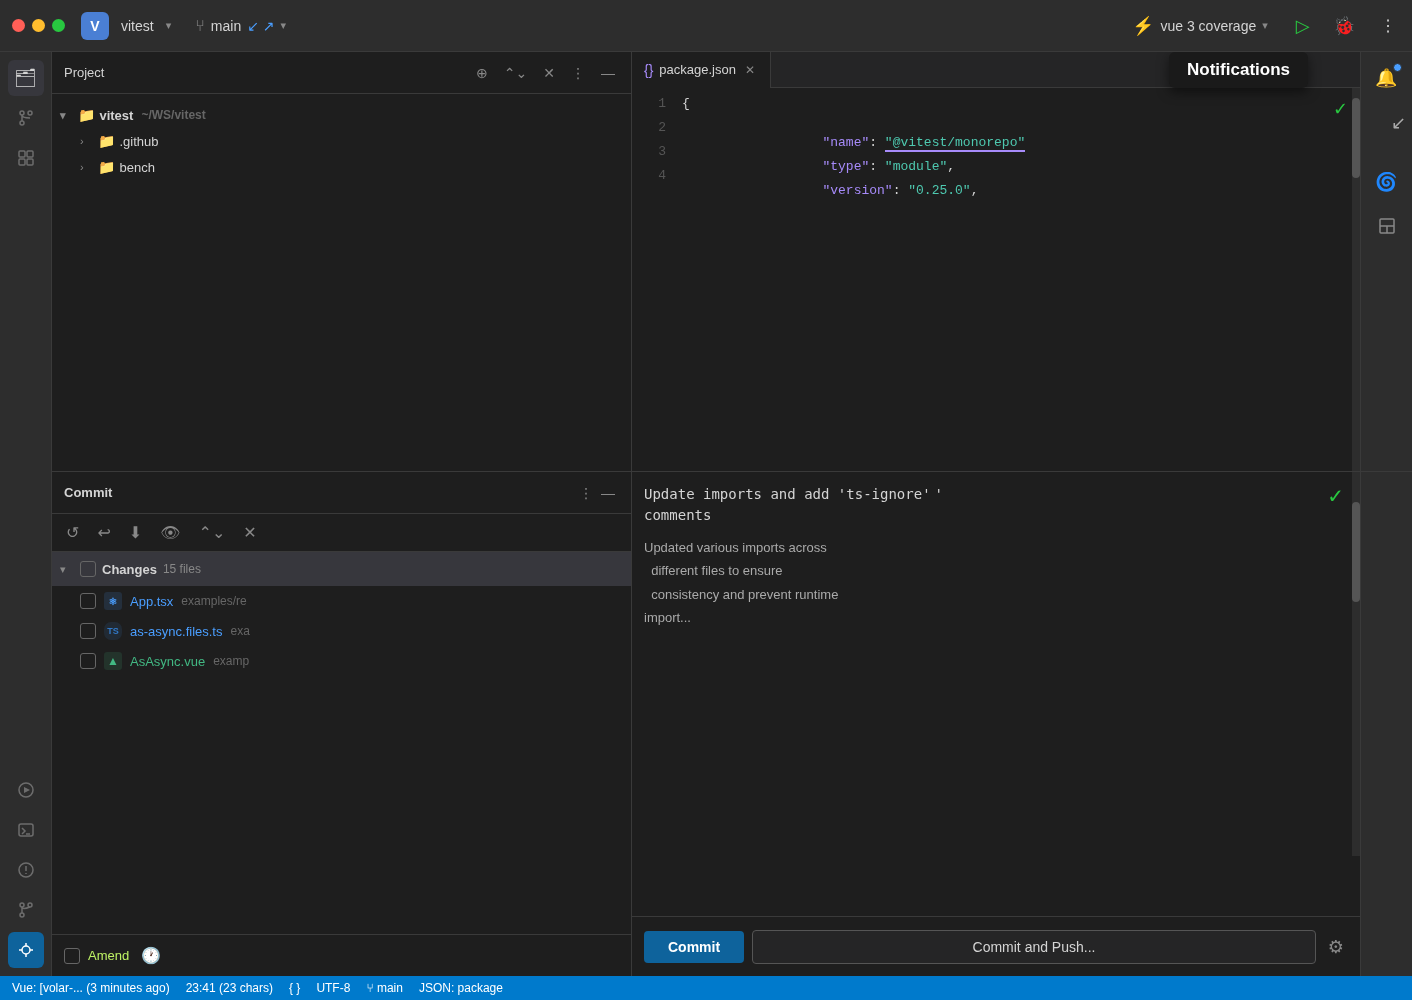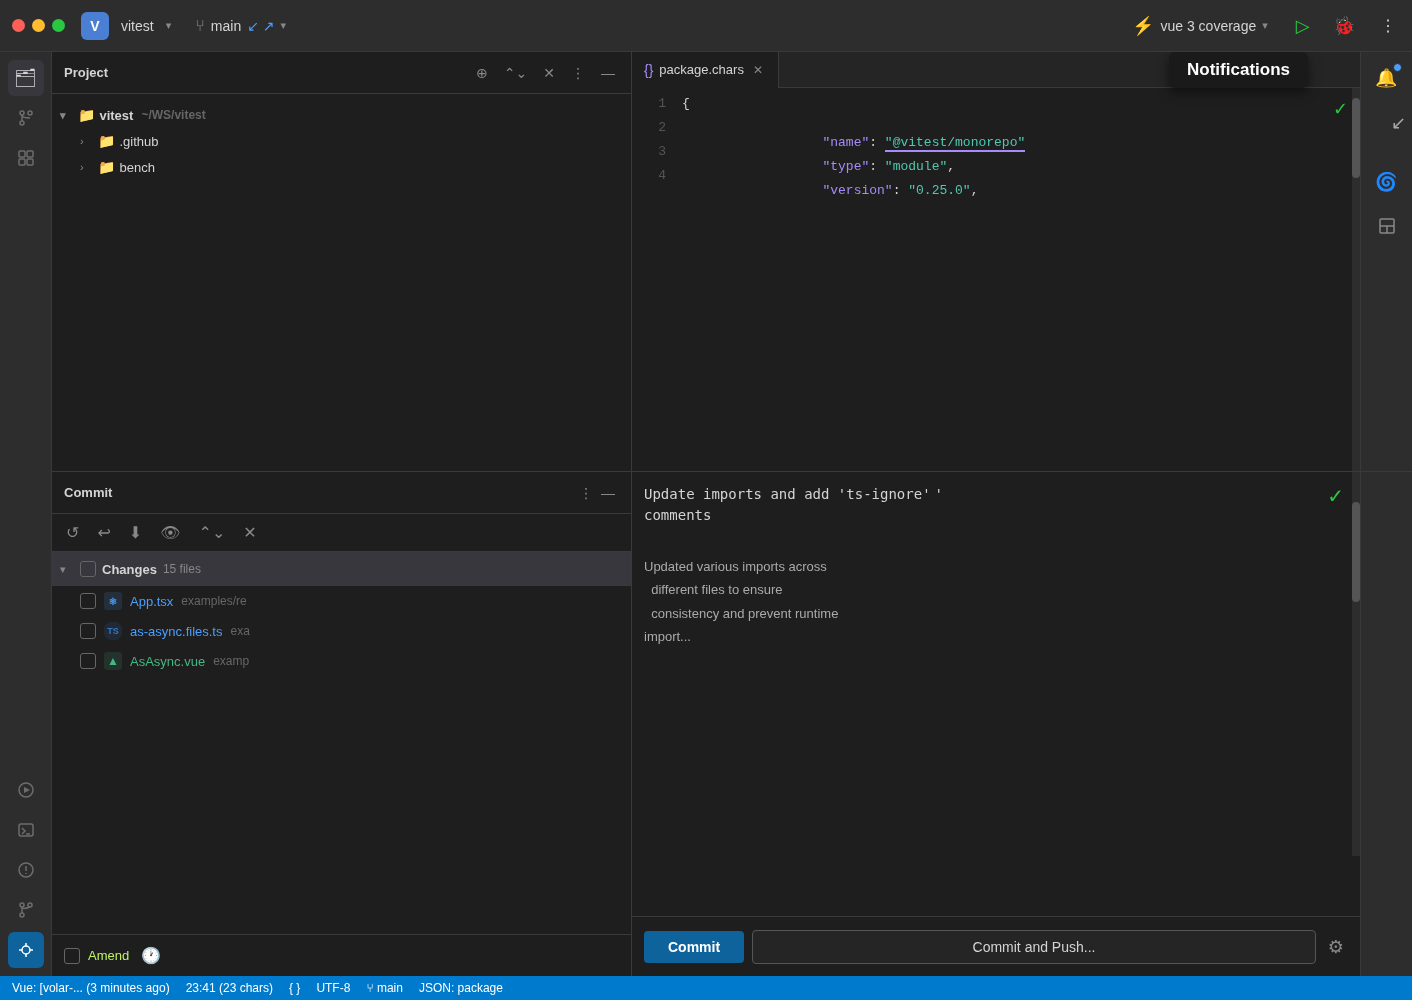--- a/index.html
+++ b/index.html
@@ -171,21 +171,21 @@
     .panel-header {
       height: 42px;
       display: flex;
       align-items: center;
       padding: 0 12px;
       gap: 8px;
       border-bottom: 1px solid #3a3a3a;
     }
     .panel-title {
       font-size: 13px;
-      font-weight: 700;
+      font-weight: 400;
       color: #d4d4d4;
       flex: 1;
     }
     .panel-header-btn {
       background: none;
       border: none;
       color: #888;
       cursor: pointer;
       font-size: 14px;
       padding: 2px 4px;
@@ -691,21 +691,21 @@
             <span class="folder-icon">📁</span>
             <span class="tree-label">bench</span>
           </div>
         </div>
       </div>
 
       <div class="editor-panel">
         <div class="editor-tabs">
           <div class="editor-tab">
             <span class="tab-icon">{}</span>
-            <span>package.chars</span>
+            <span>package.json</span>
             <button class="close-btn">✕</button>
           </div>
           <div style="height:3px;background:#666;width:200px;position:absolute;bottom:0;left:0;"></div>
         </div>
 
         <div class="notification-tooltip">
           <span>Notifications</span>
         </div>
 
         <div class="editor-content">
@@ -805,21 +805,21 @@
       </div>
 
       <div class="commit-right" style="position:relative;">
         <div class="commit-message-area">
           <div class="commit-message-title">
             <span style="font-family:monospace;font-size:14px;color:#d4d4d4;">Update imports and add 'ts-ignore'</span>
             <span style="font-family:monospace;font-size:14px;color:#d4d4d4;">'</span>
           </div>
           <div style="font-family:monospace;font-size:14px;color:#d4d4d4;margin-top:2px;">comments</div>
           <span class="commit-check">✓</span>
-          <div class="commit-desc" style="margin-top:32px;">
+          <div class="commit-desc" style="margin-top:13px;">
             <div>Updated various imports across</div>
             <div>&nbsp;&nbsp;different files to ensure</div>
             <div>&nbsp;&nbsp;consistency and prevent runtime</div>
             <div style="overflow:hidden;text-overflow:ellipsis;white-space:nowrap;max-width:360px;">import...</div>
           </div>
           <div style="position:absolute;right:0;top:0;bottom:60px;width:8px;background:#2d2d2d;">
             <div style="width:100%;height:100px;background:#555;border-radius:4px;margin-top:30px;"></div>
           </div>
         </div>
         <div class="commit-buttons">

